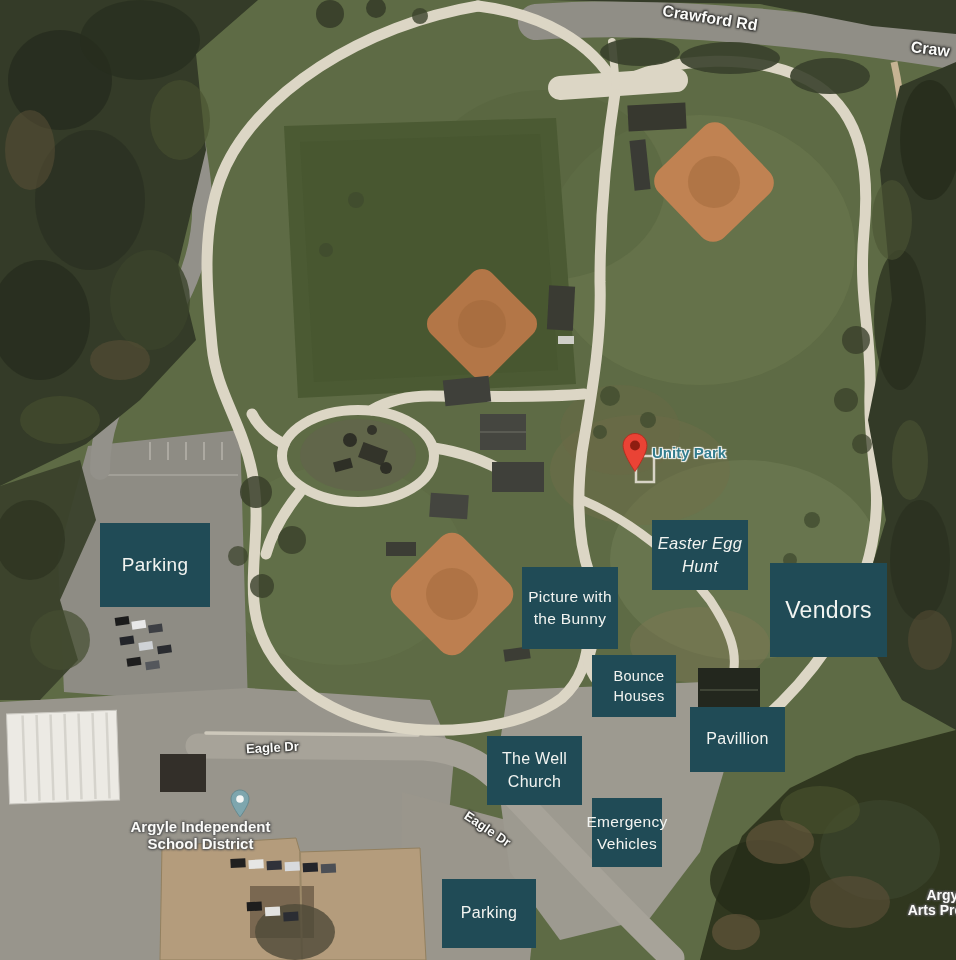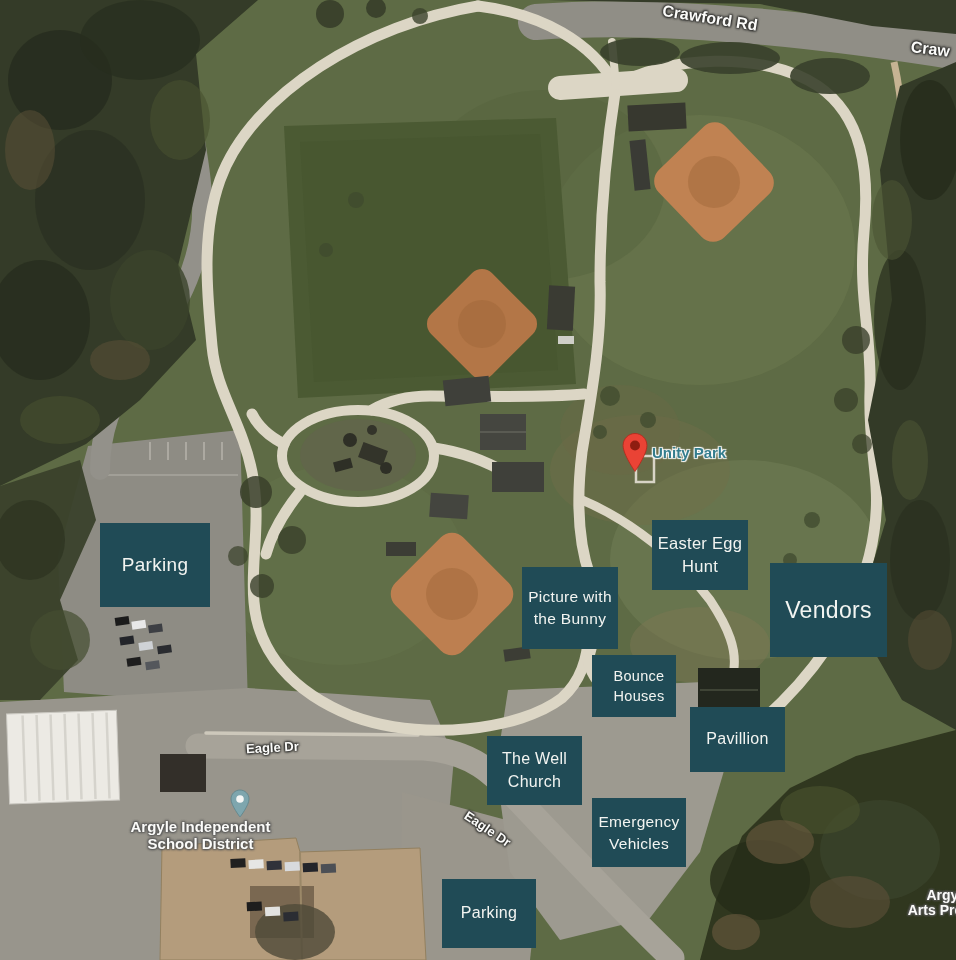--- a/index.html
+++ b/index.html
@@ -262,27 +262,27 @@
 
   <div class="maplbl halo-gray two-line" style="left:890px;top:888px;width:80px;font-size:14px;text-align:right;">
     <span>Argyle</span><br>
     <span>Arts Pres</span>
   </div>
 
   <div class="evt" style="left:100px;top:523px;width:110px;height:84px;font-size:19px;">Parking</div>
 
   <div class="evt" style="left:522px;top:567px;width:96px;height:82px;font-size:15.5px;">Picture with the Bunny</div>
 
-  <div class="evt" style="left:652px;top:520px;width:96px;height:70px;font-size:16.5px;">Easter Egg Hunt</div>
+  <div class="evt" style="left:652px;top:520px;width:96px;height:70px;font-size:16.5px;font-style:italic;">Easter Egg Hunt</div>
 
   <div class="evt" style="left:770px;top:563px;width:117px;height:94px;font-size:23px;">Vendors</div>
 
   <div class="evt" style="left:592px;top:655px;width:84px;height:62px;font-size:14.5px;padding-left:15px;">Bounce Houses</div>
 
   <div class="evt" style="left:690px;top:707px;width:95px;height:65px;font-size:16px;">Pavillion</div>
 
   <div class="evt" style="left:487px;top:736px;width:95px;height:69px;font-size:16px;">The Well Church</div>
 
-  <div class="evt" style="left:592px;top:798px;width:94px;height:69px;font-size:15.5px;">Emergency Vehicles</div>
+  <div class="evt" style="left:592px;top:798px;width:70px;height:69px;font-size:15.5px;">Emergency Vehicles</div>
 
   <div class="evt" style="left:442px;top:879px;width:94px;height:69px;font-size:16px;">Parking</div>
 
 </div>
 
 </body></html>

